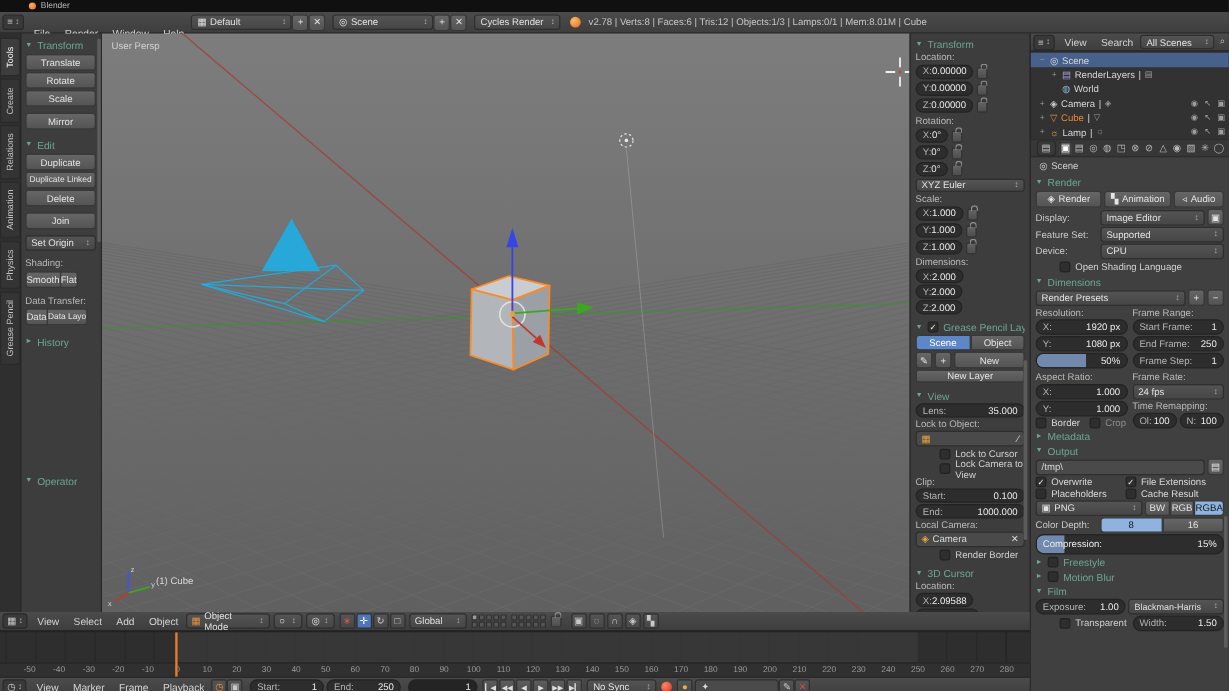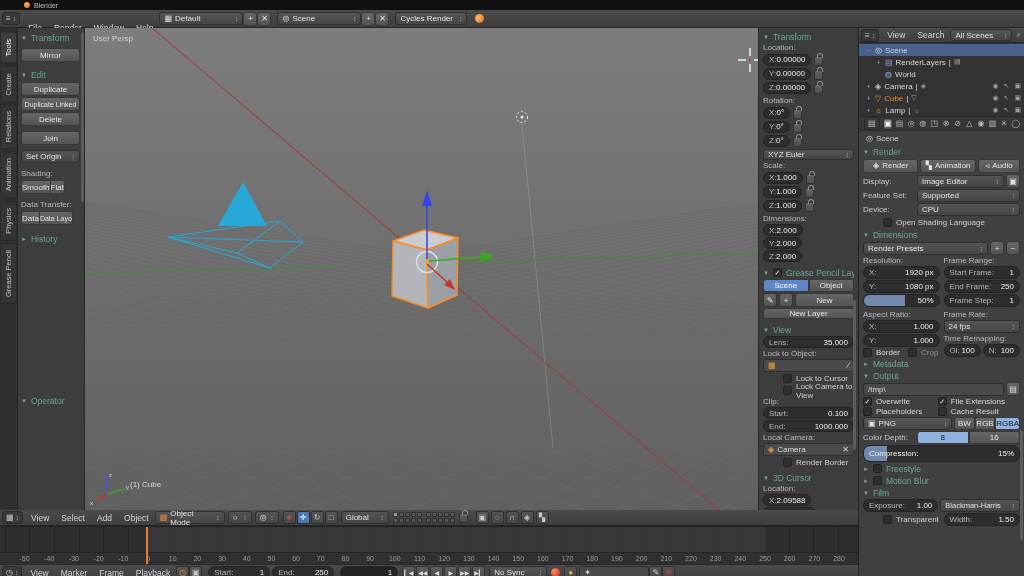--- a/index.html
+++ b/index.html
@@ -138,35 +138,41 @@
         <span>Scene</span>
         <span class="ud">↕</span>
       </span>
     <span class="btn sqbtn">+</span>
     <span class="btn sqbtn">✕</span>
     <span class="drop" style="width:72px;margin-left:6px;">
         <span>Cycles Render</span>
         <span class="ud">↕</span>
       </span>
     <span class="blogo"></span>
+    <span class="stats">v2.78 | Verts:8 | Faces:6 | Tris:12 | Objects:1/3 | Lamps:0/1 | Mem:8.01M | Cube</span>
   </div>
 
   <div id="tooltabs" class="abs">
       <div class="vtab active">Tools</div>
       <div class="vtab">Create</div>
       <div class="vtab">Relations</div>
       <div class="vtab">Animation</div>
       <div class="vtab">Physics</div>
       <div class="vtab">Grease Pencil</div>
     </div>
 
   <div id="toolshelf" class="abs">
     <div class="phdr">
         <span class="arr">▼</span>
         <span>Transform</span>
+      </div>
+    <div style="display:flex;flex-direction:column;gap:1px;">
+        <div class="btn">Translate</div>
+        <div class="btn">Rotate</div>
+        <div class="btn">Scale</div>
       </div>
     <div class="btn" style="margin-top:3px;">Mirror</div>
     <div class="phdr" style="margin-top:5px;">
         <span class="arr">▼</span>
         <span>Edit</span>
       </div>
     <div style="display:flex;flex-direction:column;gap:1px;justify-content:space-between;">
         <div class="btn">Duplicate</div>
         <div class="btn" style="font-size: 7px;">Duplicate Linked</div>
         <div class="btn">Delete</div>

